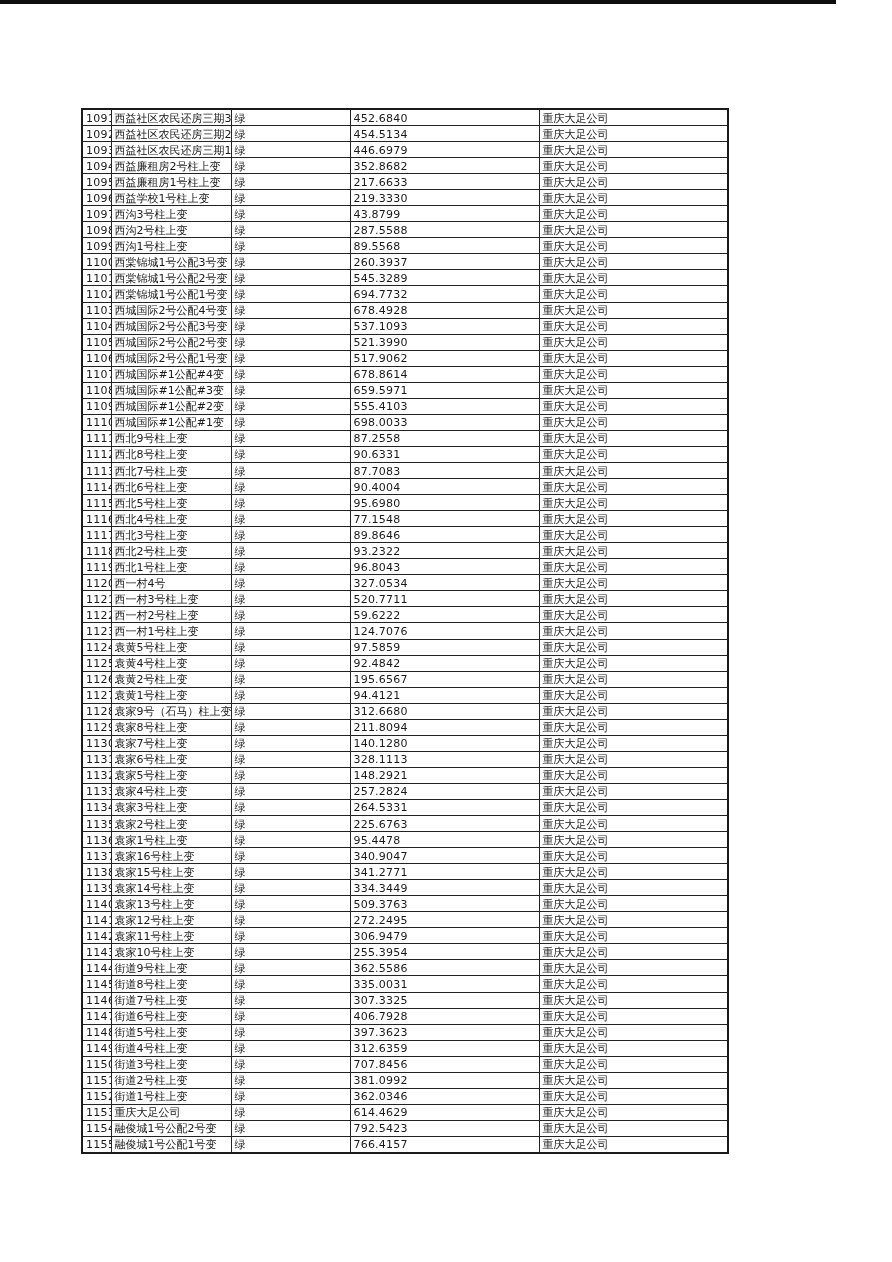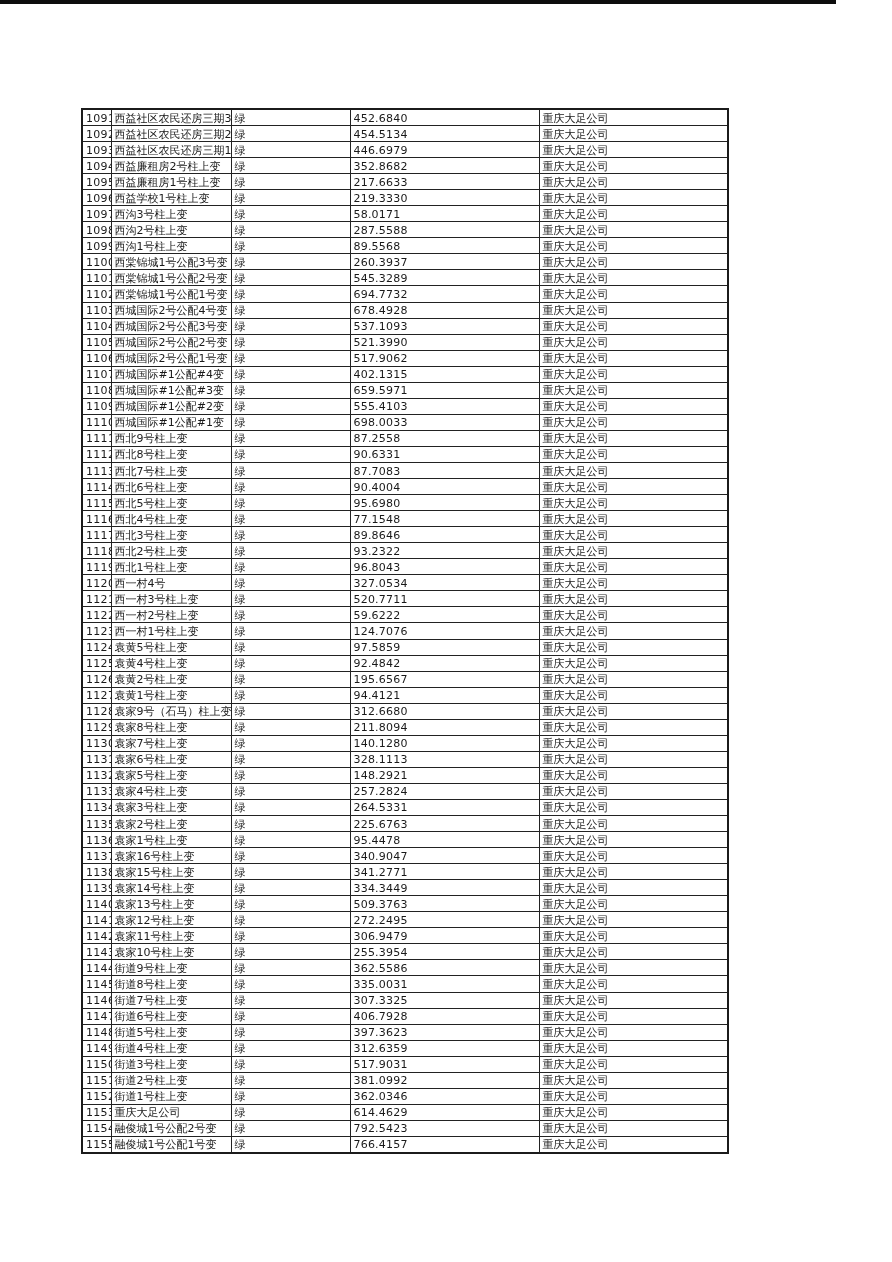--- a/index.html
+++ b/index.html
@@ -100,21 +100,21 @@
           <td class="c0">1096</td>
           <td class="c1">西益学校1号柱上变</td>
           <td class="c2">绿</td>
           <td class="c3">219.3330</td>
           <td class="c4">重庆大足公司</td>
         </tr>
         <tr>
           <td class="c0">1097</td>
           <td class="c1">西沟3号柱上变</td>
           <td class="c2">绿</td>
-          <td class="c3">58.0171</td>
+          <td class="c3">43.8799</td>
           <td class="c4">重庆大足公司</td>
         </tr>
         <tr>
           <td class="c0">1098</td>
           <td class="c1">西沟2号柱上变</td>
           <td class="c2">绿</td>
           <td class="c3">287.5588</td>
           <td class="c4">重庆大足公司</td>
         </tr>
         <tr>
@@ -170,21 +170,21 @@
           <td class="c0">1106</td>
           <td class="c1">西城国际2号公配1号变</td>
           <td class="c2">绿</td>
           <td class="c3">517.9062</td>
           <td class="c4">重庆大足公司</td>
         </tr>
         <tr>
           <td class="c0">1107</td>
           <td class="c1">西城国际#1公配#4变</td>
           <td class="c2">绿</td>
-          <td class="c3">402.1315</td>
+          <td class="c3">678.8614</td>
           <td class="c4">重庆大足公司</td>
         </tr>
         <tr>
           <td class="c0">1108</td>
           <td class="c1">西城国际#1公配#3变</td>
           <td class="c2">绿</td>
           <td class="c3">659.5971</td>
           <td class="c4">重庆大足公司</td>
         </tr>
         <tr>
@@ -471,21 +471,21 @@
           <td class="c0">1149</td>
           <td class="c1">街道4号柱上变</td>
           <td class="c2">绿</td>
           <td class="c3">312.6359</td>
           <td class="c4">重庆大足公司</td>
         </tr>
         <tr>
           <td class="c0">1150</td>
           <td class="c1">街道3号柱上变</td>
           <td class="c2">绿</td>
-          <td class="c3">517.9031</td>
+          <td class="c3">707.8456</td>
           <td class="c4">重庆大足公司</td>
         </tr>
         <tr>
           <td class="c0">1151</td>
           <td class="c1">街道2号柱上变</td>
           <td class="c2">绿</td>
           <td class="c3">381.0992</td>
           <td class="c4">重庆大足公司</td>
         </tr>
         <tr>

